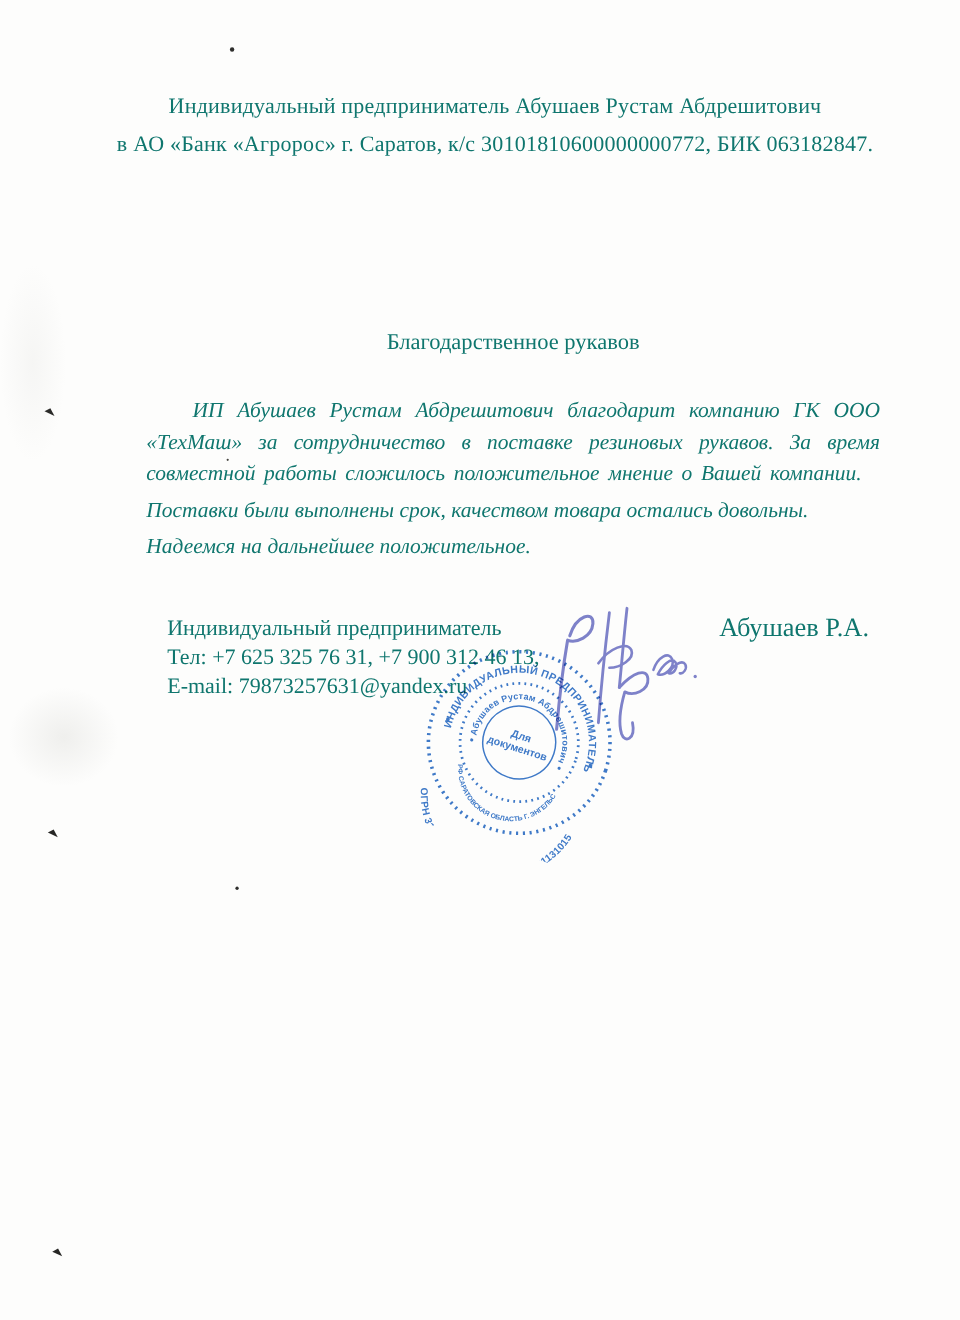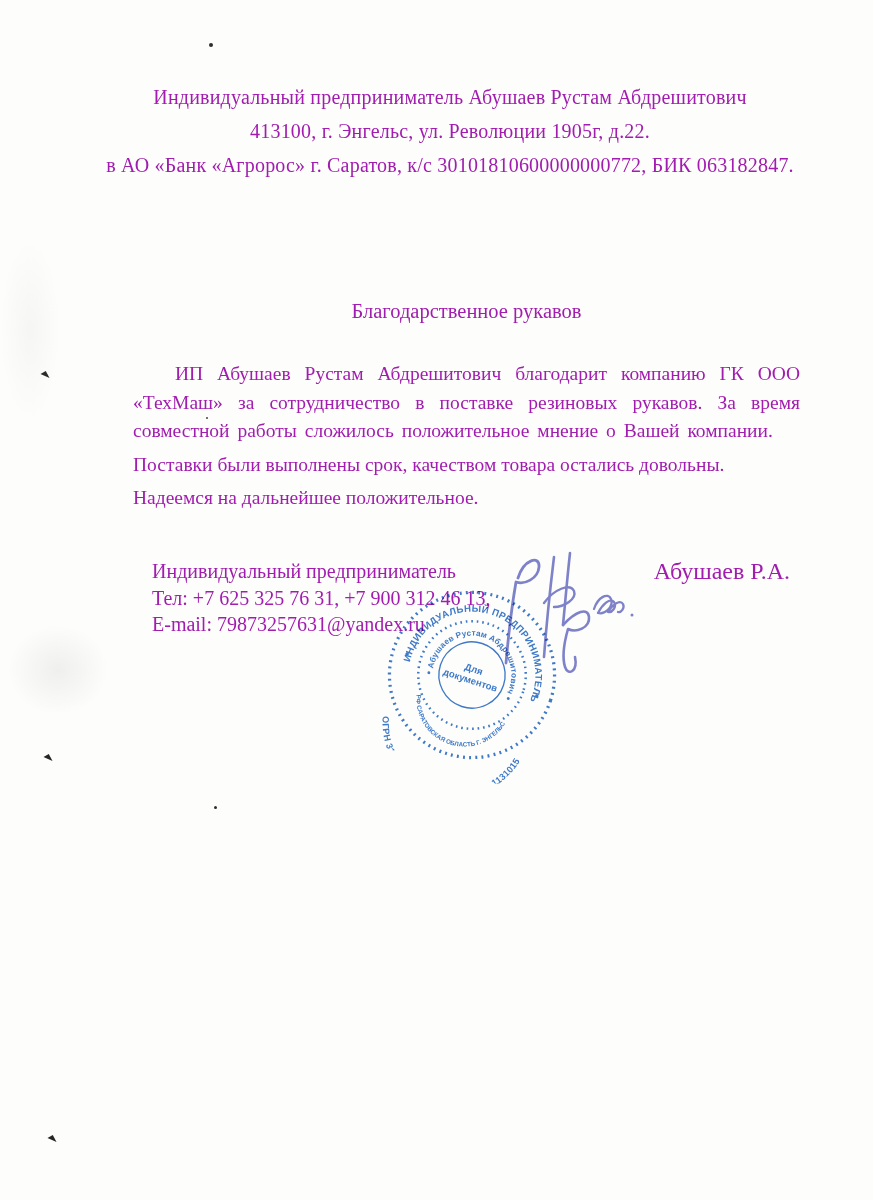--- a/index.html
+++ b/index.html
@@ -3,39 +3,39 @@
 <meta charset="utf-8">
 <style>
   html,body{margin:0;padding:0;background:#e8e8e6;}
   .page{
     position:relative;
     width:873px;height:1200px;
     margin:0 auto;
     background:#fdfdfc;
     overflow:hidden;
     font-family:"Liberation Serif", serif;
-    color:#a21caf;
+    color:#0f766e;
   }
   
   .letterhead{
     position:absolute;top:80px;left:45px;width:810px;
     text-align:center;font-size:20px;line-height:34px;
     letter-spacing:.2px;
   }
   
   .letter-title{
     position:absolute;top:300px;left:133px;width:667px;
     text-align:center;font-size:20.5px;
   }
   
   .letter-body{
     position:absolute;top:360px;left:133px;width:667px;
     font-size:19.5px;line-height:28.5px;
   }
-  .letter-body p{margin:0 0 5px 0;}
+  .letter-body p{margin:0 0 5px 0;font-style:italic;}
   .para-justified{text-align:justify;text-align-last:left;text-indent:42px;word-spacing:3px;}
   
   .sig-block{
     position:absolute;top:558px;left:152px;width:638px;
     font-size:20px;line-height:26.5px;
   }
   .sig-name{
     position:absolute;top:558px;left:152px;width:638px;
     text-align:right;font-size:24px;
   }
@@ -70,21 +70,20 @@
   }
   .smudge{position:absolute;pointer-events:none;}
 </style>
 </head>
 <body>
 
 <div class="page">
 
   <div class="letterhead">
     <div>Индивидуальный предприниматель Абушаев Рустам Абдрешитович</div>
-    <div>413100, г. Энгельс, ул. Революции 1905г, д.22.</div>
     <div>в АО «Банк «Агророс» г. Саратов, к/с 30101810600000000772, БИК 063182847.</div>
   </div>
 
   <div class="letter-title">Благодарственное рукавов</div>
 
   <div class="letter-body">
     <p class="para-justified">ИП Абушаев Рустам Абдрешитович благодарит компанию ГК ООО «ТехМаш» за сотрудничество в поставке резиновых рукавов. За время совместной работы сложилось положительное мнение о Вашей компании.</p>
     <p>Поставки были выполнены срок, качеством товара остались довольны.</p>
     <p>Надеемся на дальнейшее положительное.</p>
   </div>

